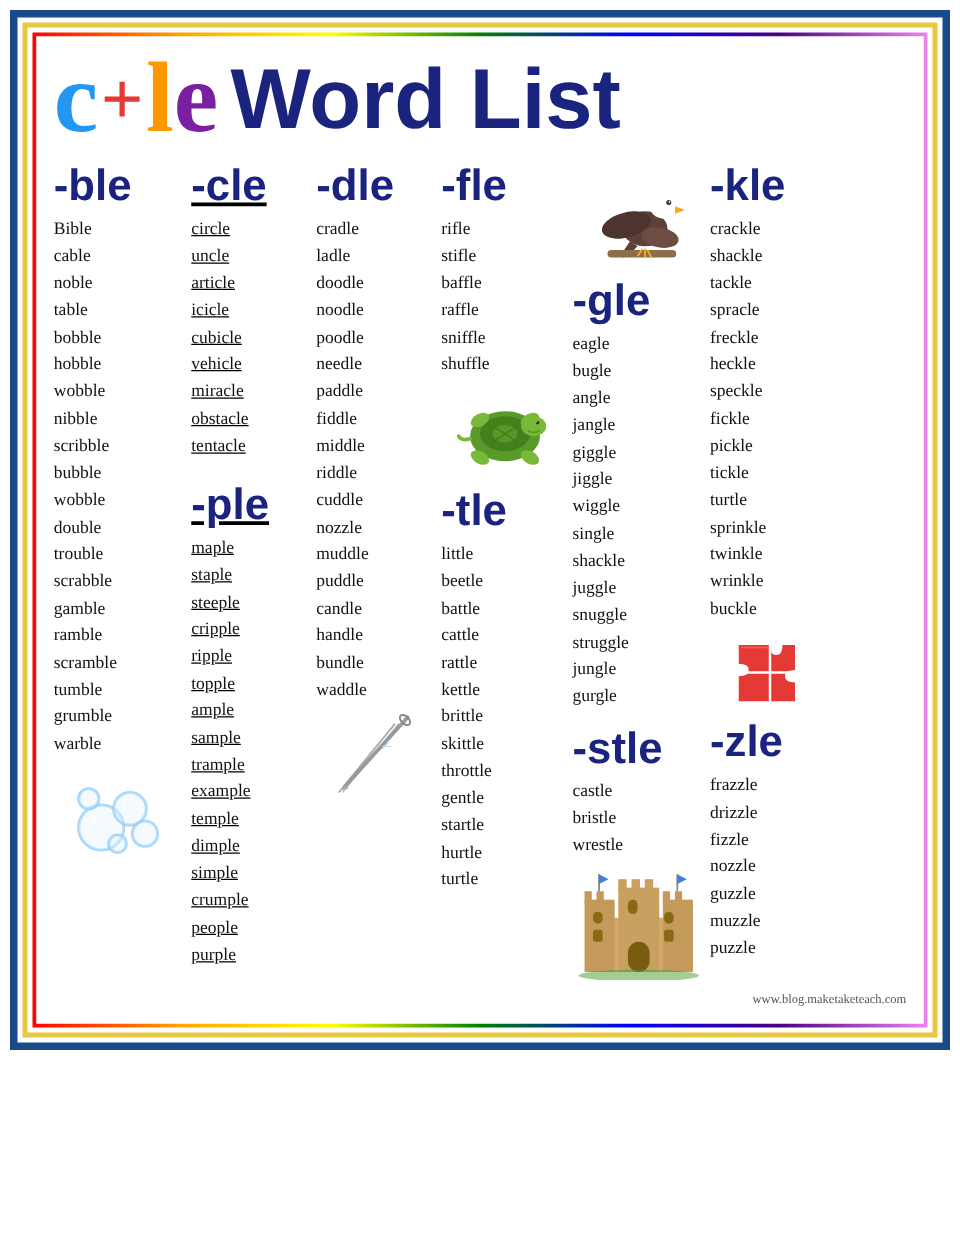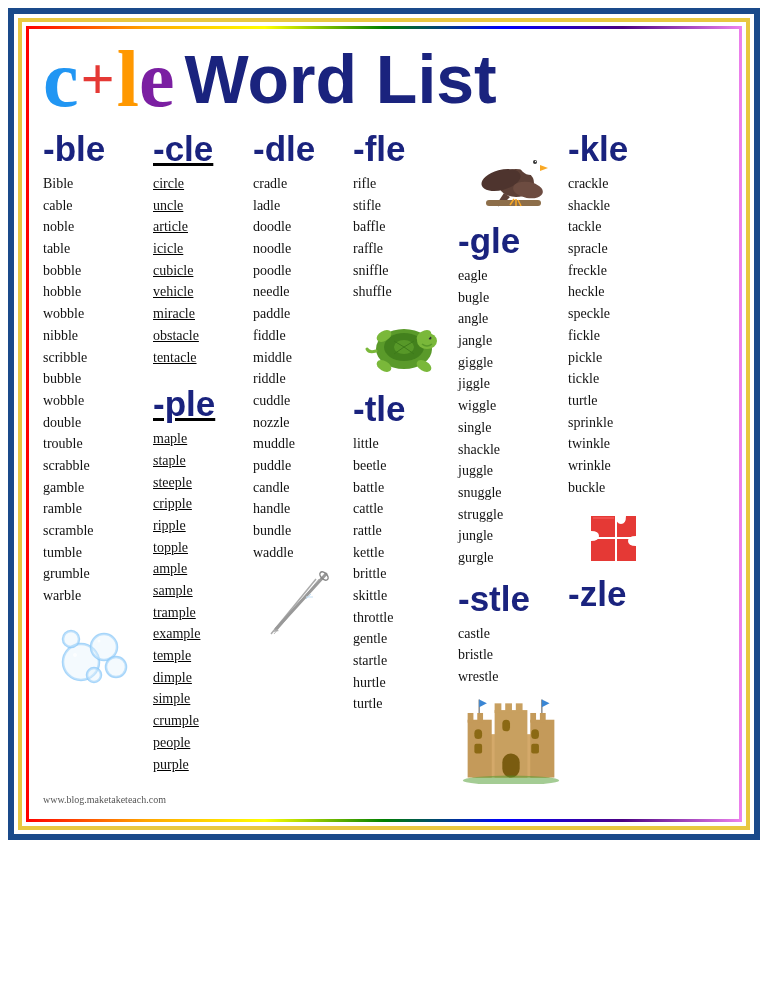--- a/index.html
+++ b/index.html
@@ -66,20 +66,21 @@
       font-size: 14px;
       color: #111;
     }
     .image-placeholder {
       width: 100%;
       display: flex;
       justify-content: center;
       margin: 6px 0;
     }
     .footer-text {
+      text-align: right;
       font-size: 10px;
       color: #555;
       margin-top: 4px;
     }
 
     
     .eagle-img {
       width: 90px;
       height: 80px;
     }
@@ -427,20 +428,29 @@
               <path d="M10,10 L35,10 Q35,18 40,18 Q45,18 45,10 L55,10 L55,30 Q47,30 47,35 Q47,40 55,40 L55,55 L10,55 L10,35 Q18,35 18,30 Q18,25 10,25 Z" fill="#e53935"></path>
 
               <line x1="35" y1="10" x2="35" y2="55" stroke="white" stroke-width="2"></line>
 
               <line x1="10" y1="32" x2="55" y2="32" stroke="white" stroke-width="2"></line>
 
               <path d="M12,12 L33,12" stroke="#ff6b6b" stroke-width="1.5" opacity="0.6"></path>
             </svg>
           </div>
           <div class="section-header">-zle</div>
+          <ul class="word-list">
+            <li>frazzle</li>
+            <li>drizzle</li>
+            <li>fizzle</li>
+            <li>nozzle</li>
+            <li>guzzle</li>
+            <li>muzzle</li>
+            <li>puzzle</li>
+          </ul>
         </div>
 
       </div>
 
       <div class="footer-text">www.blog.maketaketeach.com</div>
 
     </div>
   </div>
 </div>
 

